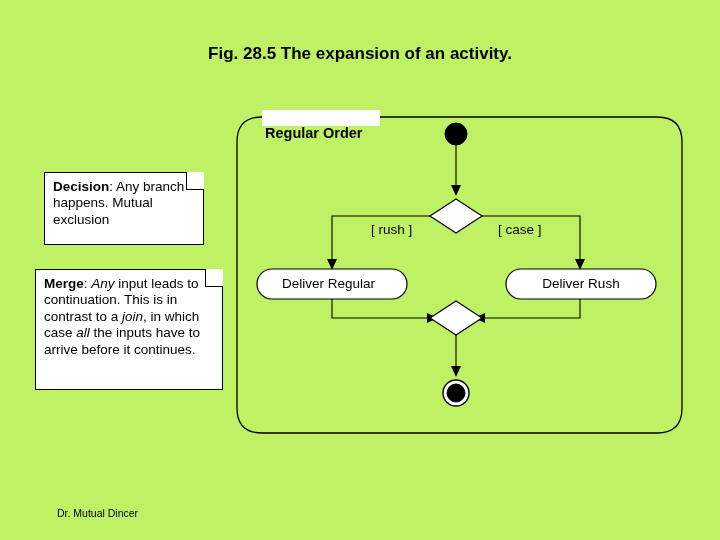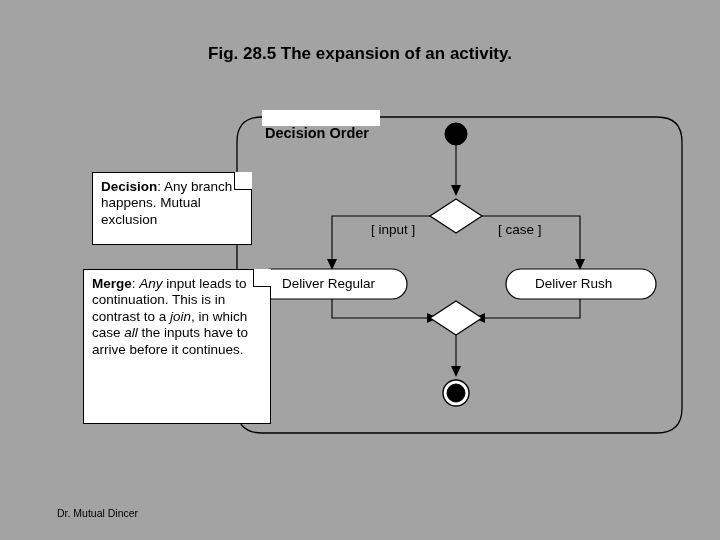--- a/index.html
+++ b/index.html
@@ -12,21 +12,21 @@
     height: 540px;
     position: relative;
     font-family: "Liberation Sans", sans-serif;
     overflow: hidden;
   }
   .slide {
     position: absolute;
     left: 0; top: 0;
     width: 720px;
     height: 540px;
-    background: #a3a3a3;
+    background: #bef264;
   }
   .title {
     position: absolute;
     left: 0;
     top: 44px;
     width: 720px;
     text-align: center;
     font-size: 17px;
     font-weight: bold;
     color: #000000;
@@ -43,33 +43,32 @@
   .note {
     position: absolute;
     box-sizing: border-box;
     background: #ffffff;
     border: 1.3px solid #000000;
     font-size: 13.5px;
     line-height: 1.22;
     color: #000000;
     padding: 6px 7px 5px 8px;
     font-family: "Liberation Sans", sans-serif;
-    margin-left: 48px;
   }
   .note-decision {
     left: 44px;
     top: 172px;
     width: 160px;
     height: 73px;
   }
   .note-merge {
     left: 35px;
     top: 269px;
     width: 188px;
-    height: 155px;
+    height: 121px;
   }
   .note b { font-weight: bold; }
   .note i { font-style: italic; }
   .fold {
     position: absolute;
     top: -1px;
     right: -1px;
     width: 17px;
     height: 17px;
     background: #ffffff;
@@ -155,27 +154,27 @@
 
     <polygon points="456,301 482,318 456,335 430,318" fill="#ffffff" stroke="#000000" stroke-width="1.2"></polygon>
 
     <line x1="456" y1="335" x2="456" y2="368" stroke="#000000" stroke-width="1.1"></line>
     <polygon points="456,377 451,366 461,366" fill="#000000"></polygon>
 
     <circle cx="456" cy="393" r="13" fill="#ffffff" stroke="#000000" stroke-width="1.4"></circle>
     <circle cx="456" cy="393" r="9" fill="#000000" stroke="#000000" stroke-width="1"></circle>
   </svg>
 
-  <div class="act-label" style="left:265px; top:125px;">Decision Order</div>
+  <div class="act-label" style="left:265px; top:125px;">Regular Order</div>
 
-  <div class="guard" style="left:371px; top:222px;">[ input ]</div>
+  <div class="guard" style="left:371px; top:222px;">[ rush ]</div>
   <div class="guard" style="left:498px; top:222px;">[ case ]</div>
 
   <div class="node-label" style="left:282px; top:276px; width:100px; ">Deliver Regular</div>
-  <div class="node-label" style="left:535px; top:276px; width:92px; ">Deliver Rush</div>
+  <div class="node-label" style="left:535px; top:276px; width:92px; text-align:center;">Deliver Rush</div>
 
   <div class="note note-decision">
     <span class="fold"></span>
     <b>Decision</b><span>: Any branch happens. Mutual exclusion</span>
   </div>
 
   <div class="note note-merge">
     <span class="fold"></span>
     <b>Merge</b><span>: </span><i>Any</i><span> input leads to continuation. This is in contrast to a </span><i>join</i><span>, in which case </span><i>all</i><span> the inputs have to arrive before it continues.</span>
   </div>

